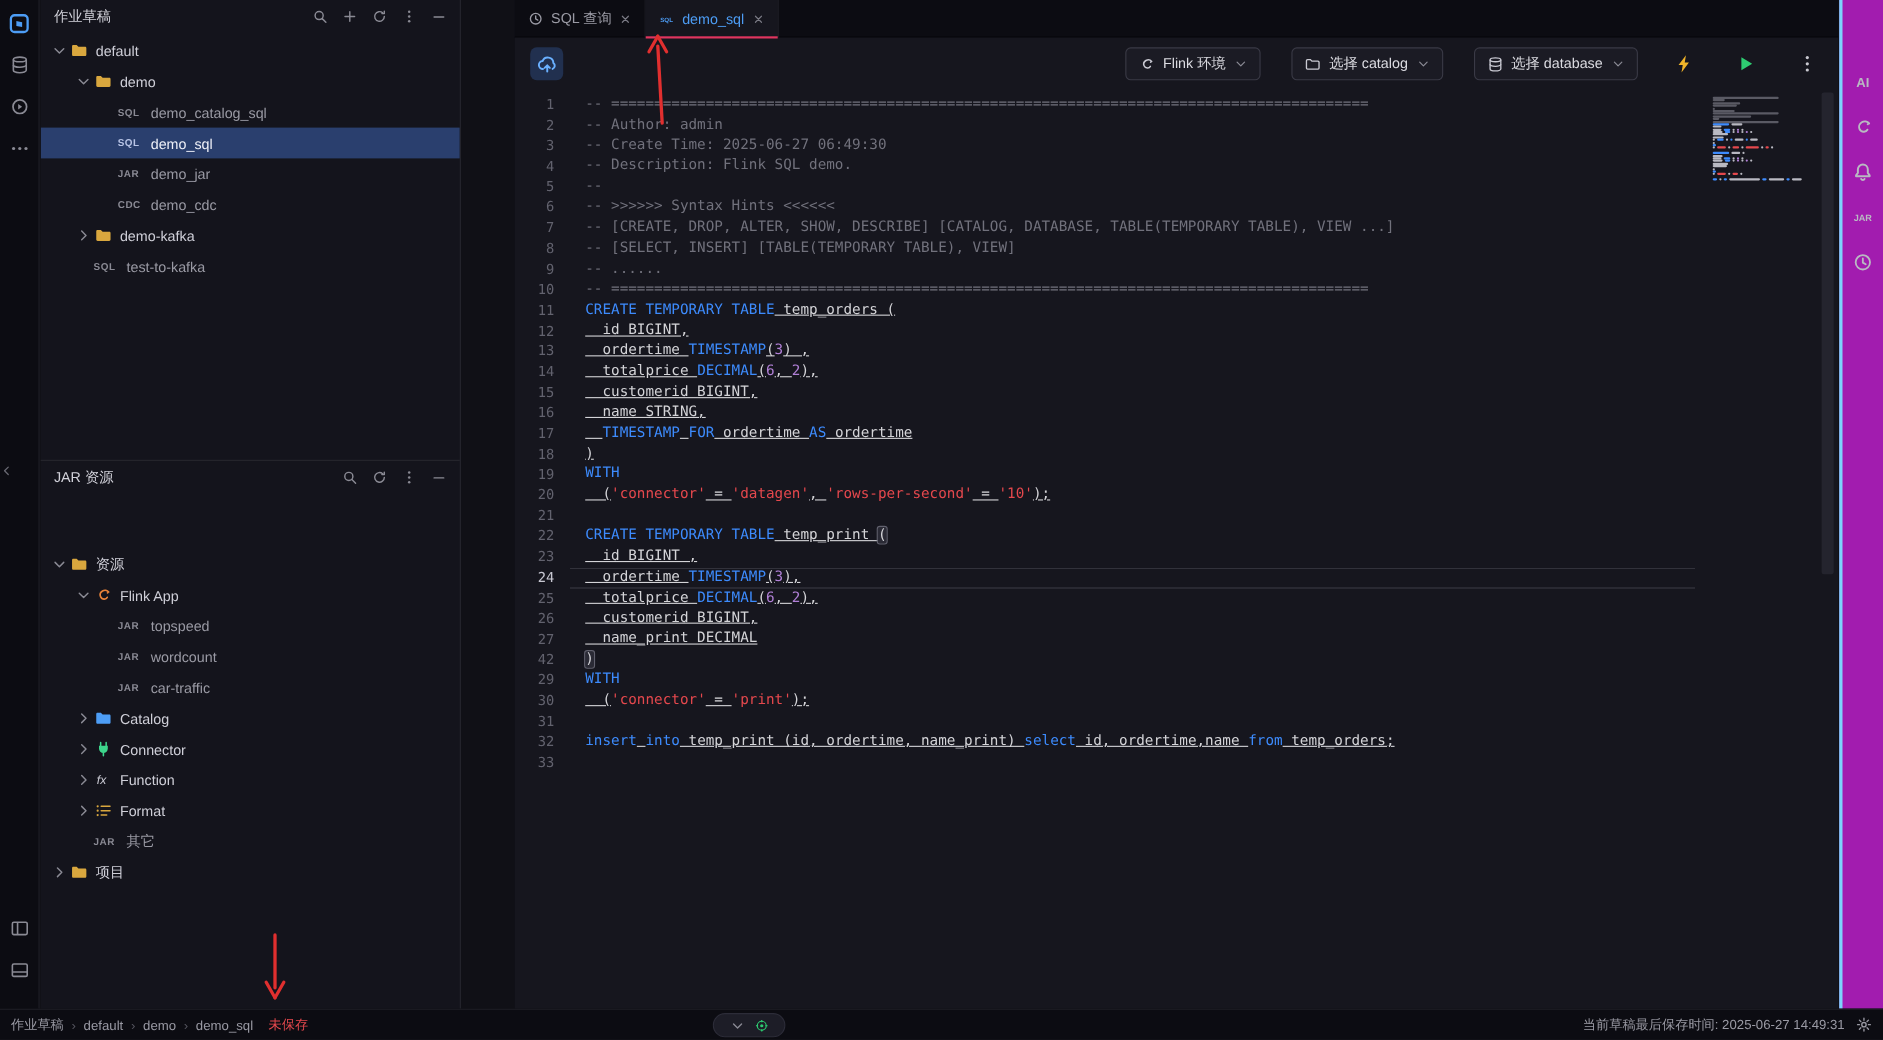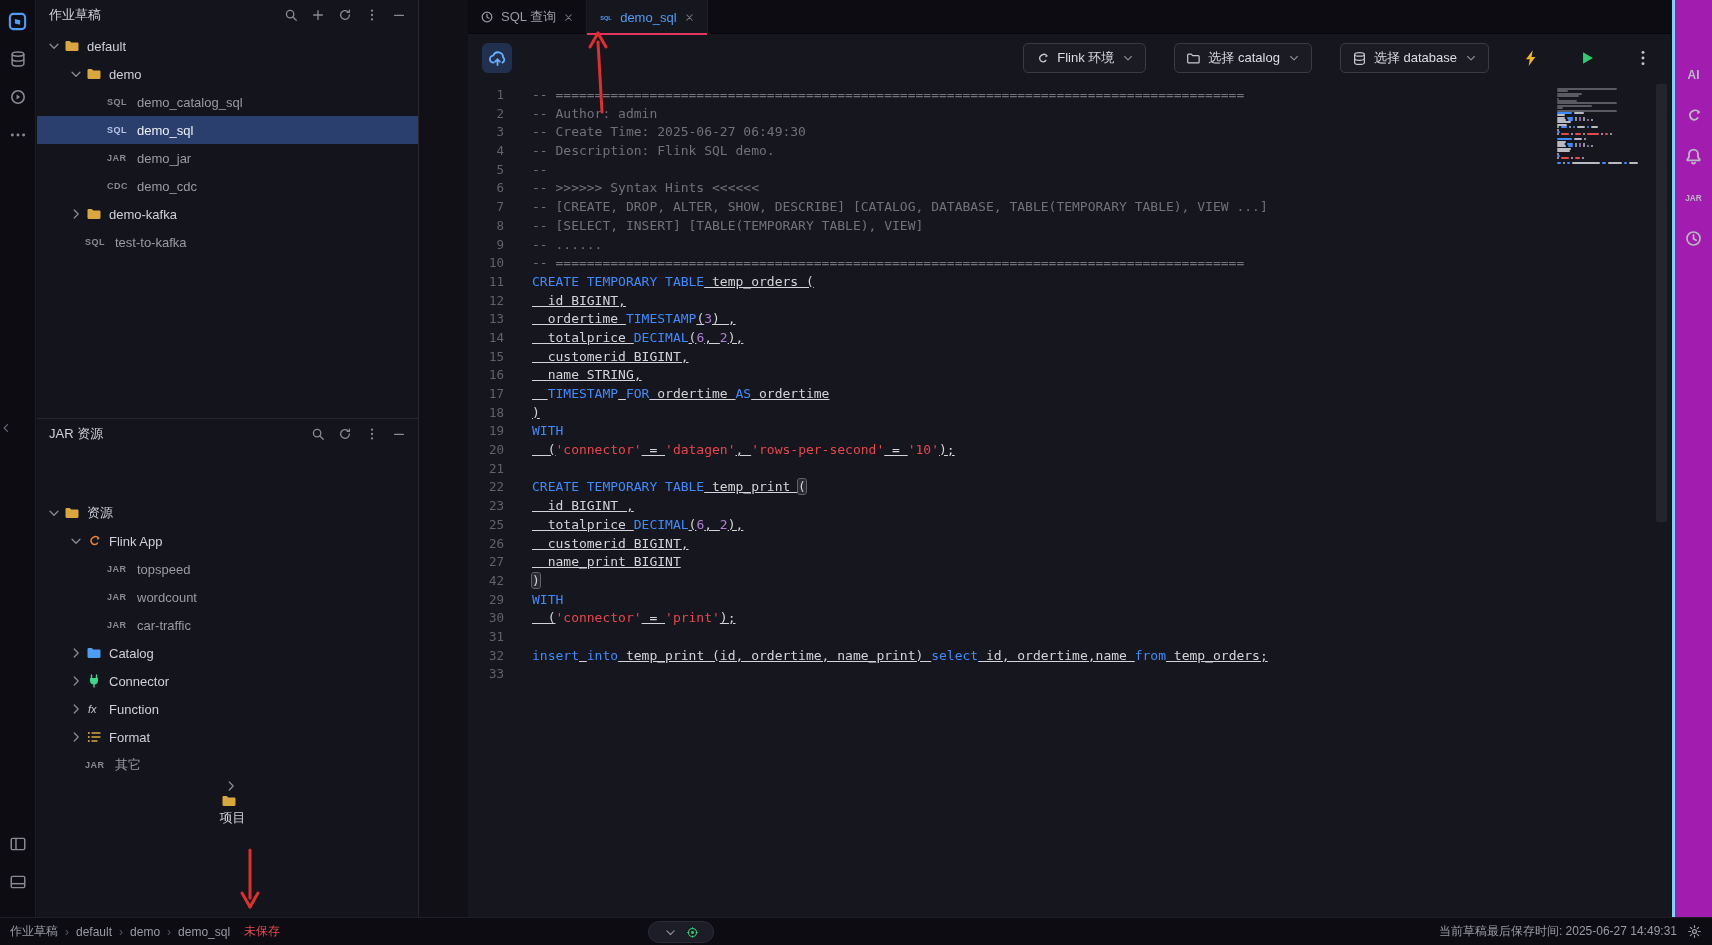--- a/index.html
+++ b/index.html
@@ -406,21 +406,21 @@
                 <circle cx="2.8" cy="8" r="1" fill="currentColor" stroke="none"></circle>
                 <circle cx="2.8" cy="12" r="1" fill="currentColor" stroke="none"></circle>
               </svg>
             </span>
             <span class="tree-label">Format</span>
           </div>
           <div class="tree-row file" style="padding-left: 48px;">
             <span class="badge">JAR</span>
             <span class="tree-label">其它</span>
           </div>
-          <div class="tree-row folder" style="padding-left: 10px; flex-direction: column;">
+          <div class="tree-row folder" style="padding-left: 10px;">
             <span class="icon chev">
               <svg viewBox="0 0 16 16" fill="none" stroke="currentColor" stroke-width="1.5" stroke-linecap="round" stroke-linejoin="round">
                 <path d="M6 3.5L10.5 8L6 12.5"></path>
               </svg>
             </span>
             <span class="icon fold" style="color: rgb(217, 167, 62);">
               <svg viewBox="0 0 16 16">
                 <path d="M1.5 4.2c0-.7.5-1.2 1.2-1.2h3l1.6 1.6h6c.7 0 1.2.5 1.2 1.2v6c0 .7-.5 1.2-1.2 1.2H2.7c-.7 0-1.2-.5-1.2-1.2z" fill="currentColor"></path>
               </svg>
             </span>
@@ -555,23 +555,24 @@
           <div class="code-line"><div class="gutter-num">14</div><div class="line-code"><span class="tok-d">  totalprice </span><span class="tok-k">DECIMAL</span><span class="tok-d">(</span><span class="tok-n">6</span><span class="tok-d">, </span><span class="tok-n">2</span><span class="tok-d">),</span></div></div>
           <div class="code-line"><div class="gutter-num">15</div><div class="line-code"><span class="tok-d">  customerid BIGINT,</span></div></div>
           <div class="code-line"><div class="gutter-num">16</div><div class="line-code"><span class="tok-d">  name STRING,</span></div></div>
           <div class="code-line"><div class="gutter-num">17</div><div class="line-code"><span class="tok-d">  </span><span class="tok-k">TIMESTAMP</span><span class="tok-d"> </span><span class="tok-k">FOR</span><span class="tok-d"> ordertime </span><span class="tok-k">AS</span><span class="tok-d"> ordertime</span></div></div>
           <div class="code-line"><div class="gutter-num">18</div><div class="line-code"><span class="tok-d">)</span></div></div>
           <div class="code-line"><div class="gutter-num">19</div><div class="line-code"><span class="tok-k">WITH</span></div></div>
           <div class="code-line"><div class="gutter-num">20</div><div class="line-code"><span class="tok-d">  (</span><span class="tok-s">'connector'</span><span class="tok-d"> = </span><span class="tok-s">'datagen'</span><span class="tok-d">, </span><span class="tok-s">'rows-per-second'</span><span class="tok-d"> = </span><span class="tok-s">'10'</span><span class="tok-d">);</span></div></div>
           <div class="code-line"><div class="gutter-num">21</div><div class="line-code"></div></div>
           <div class="code-line"><div class="gutter-num">22</div><div class="line-code"><span class="tok-k">CREATE TEMPORARY TABLE</span><span class="tok-d"> temp_print </span><span class="tok-bm">(</span></div></div>
           <div class="code-line"><div class="gutter-num">23</div><div class="line-code"><span class="tok-d">  id BIGINT ,</span></div></div>
+          <div class="code-line current"><div class="gutter-num">24</div><div class="line-code"><span class="tok-d">  ordertime </span><span class="tok-k">TIMESTAMP</span><span class="tok-d">(</span><span class="tok-n">3</span><span class="tok-d">),</span></div></div>
           <div class="code-line"><div class="gutter-num">25</div><div class="line-code"><span class="tok-d">  totalprice </span><span class="tok-k">DECIMAL</span><span class="tok-d">(</span><span class="tok-n">6</span><span class="tok-d">, </span><span class="tok-n">2</span><span class="tok-d">),</span></div></div>
           <div class="code-line"><div class="gutter-num">26</div><div class="line-code"><span class="tok-d">  customerid BIGINT,</span></div></div>
-          <div class="code-line"><div class="gutter-num">27</div><div class="line-code"><span class="tok-d">  name_print BIGINT</span></div></div>
+          <div class="code-line"><div class="gutter-num">27</div><div class="line-code"><span class="tok-d">  name_print DECIMAL</span></div></div>
           <div class="code-line"><div class="gutter-num">42</div><div class="line-code"><span class="tok-bm">)</span></div></div>
           <div class="code-line"><div class="gutter-num">29</div><div class="line-code"><span class="tok-k">WITH</span></div></div>
           <div class="code-line"><div class="gutter-num">30</div><div class="line-code"><span class="tok-d">  (</span><span class="tok-s">'connector'</span><span class="tok-d"> = </span><span class="tok-s">'print'</span><span class="tok-d">);</span></div></div>
           <div class="code-line"><div class="gutter-num">31</div><div class="line-code"></div></div>
           <div class="code-line"><div class="gutter-num">32</div><div class="line-code"><span class="tok-k">insert</span><span class="tok-d"> </span><span class="tok-k">into</span><span class="tok-d"> temp_print (id, ordertime, name_print) </span><span class="tok-k">select</span><span class="tok-d"> id, ordertime,name </span><span class="tok-k">from</span><span class="tok-d"> temp_orders;</span></div></div>
           <div class="code-line"><div class="gutter-num">33</div><div class="line-code"></div></div>
         </div>
       <div class="minimap">
           <div class="mm-line">
             <span class="mm-seg" style="width: 60px; background: rgb(90, 90, 100);"></span>

